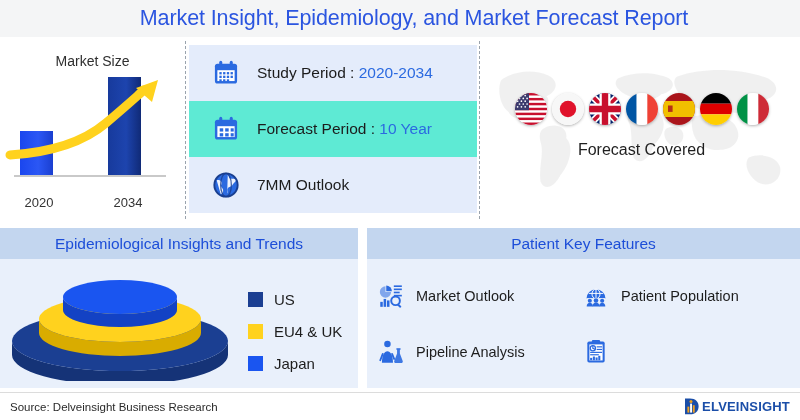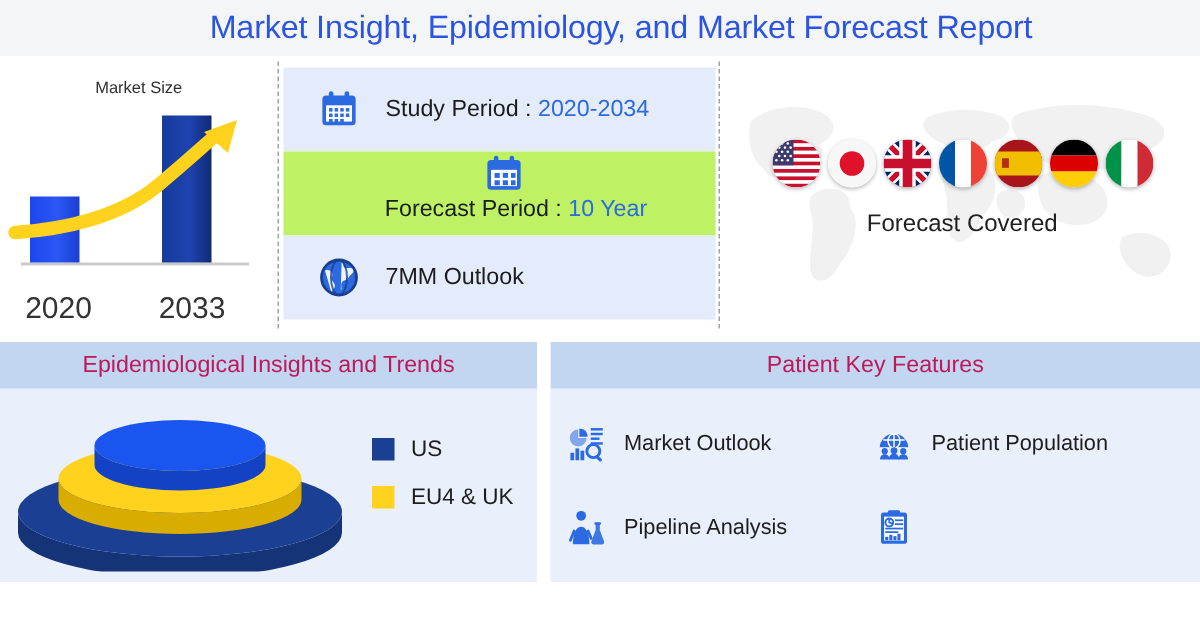--- a/index.html
+++ b/index.html
@@ -54,21 +54,21 @@
   .market {
     position: absolute;
     left: 0; top: 0;
     width: 185px; height: 186px;
   }
   .market-title {
     position: absolute;
     left: 0; top: 16px;
     width: 185px;
     text-align: center;
-    font-size: 11px;
+    font-size: 14px;
     color: #2f2f2f;
   }
   .market-chart {
     position: absolute;
     left: 8px; top: 42px;
     width: 170px; height: 120px;
   }
   .ms-baseline {
     position: absolute;
     left: 6px; bottom: 22px;
@@ -98,21 +98,21 @@
     width: 170px; height: 120px;
     overflow: visible;
   }
   .ms-labels {
     position: absolute;
     left: 0; top: 158px;
     width: 185px;
     display: flex;
   }
   .ms-lab {
-    font-size: 20px;
+    font-size: 13px;
     color: #333333;
     text-align: center;
   }
   .ms-lab.a { width: 78px; margin-left: 0px; }
   .ms-lab.b { width: 80px; margin-left: 10px; }
 
   
   .vdash {
     position: absolute;
     top: 4px;
@@ -130,21 +130,21 @@
     width: 288px; height: 170px;
   }
   .inforow {
     display: flex;
     align-items: center;
     height: 56px;
     padding-left: 22px;
     box-sizing: border-box;
   }
   .inforow.shade { background: #e4ecfb; }
-  .inforow.plain { background: #bef264; flex-direction: column; }
+  .inforow.plain { background: #5eead4; }
   .info-icon {
     width: 30px; height: 30px;
     flex: 0 0 30px;
     margin-right: 16px;
     display: flex;
     align-items: center;
     justify-content: center;
   }
   .info-text {
     font-size: 15.5px;
@@ -203,21 +203,21 @@
   .panel-right { left: 367px; width: 433px; }
   .panel-head {
     height: 31px;
     background: #c3d6ef;
     display: flex;
     align-items: center;
     justify-content: center;
   }
   .panel-head-text {
     font-size: 15.5px;
-    color: #be185d;
+    color: #1d4ed8;
   }
 
   
   .epi-body {
     position: relative;
     height: 94px;
   }
   .epi-svg {
     position: absolute;
     left: 6px; top: 4px;
@@ -319,21 +319,21 @@
         <div class="ms-baseline"></div>
         <div class="bar bar-2020"></div>
         <div class="bar bar-2034"></div>
         <svg class="arrow-svg" viewBox="0 0 170 120">
           <path d="M2 76 C 34 74, 72 66, 98 44 C 116 29, 128 18, 136 11" stroke="#ffd21e" stroke-width="9" fill="none" stroke-linecap="round"></path>
           <path d="M150 1 L128 9 L144 23 Z" fill="#ffd21e"></path>
         </svg>
       </div>
       <div class="ms-labels">
         <div class="ms-lab a">2020</div>
-        <div class="ms-lab b">2033</div>
+        <div class="ms-lab b">2034</div>
       </div>
     </div>
 
     <div class="vdash left"></div>
     <div class="vdash right"></div>
 
     <div class="inforows">
 
       <div class="inforow shade">
         <span class="info-icon">
@@ -517,20 +517,24 @@
 
       <div class="epi-legend">
         <div class="leg-row">
           <span class="leg-swatch" style="background:#1b3f92"></span>
           <span class="leg-text">US</span>
         </div>
         <div class="leg-row">
           <span class="leg-swatch" style="background:#ffd21e"></span>
           <span class="leg-text">EU4 &amp; UK</span>
         </div>
+        <div class="leg-row">
+          <span class="leg-swatch" style="background:#1a55f0"></span>
+          <span class="leg-text">Japan</span>
+        </div>
       </div>
     </div>
   </div>
 
   <div class="panel panel-right">
     <div class="panel-head">
       <span class="panel-head-text">Patient Key Features</span>
     </div>
     <div class="feat-body">
       <div class="feat-grid">
@@ -607,14 +611,27 @@
                 <rect x="14.1" y="15.5" width="1.9" height="4.1"></rect>
               </g>
             </svg>
           </span>
         </div>
 
       </div>
     </div>
   </div>
 
+  <div class="footer">
+    <div class="source">Source: Delveinsight Business Research</div>
+    <div class="logo">
+      <svg width="17" height="19" viewBox="0 0 17 19">
+        <path d="M1 1.6 L6 1.6 C11.6 1.6 14.6 5 14.6 9.4 C14.6 13.8 11.6 17.2 6 17.2 L1 17.2 Z" fill="#1b4ea8"></path>
+        <rect x="3.4" y="9.6" width="1.9" height="6" fill="#f2a11e"></rect>
+        <rect x="6.1" y="6.6" width="1.9" height="9" fill="#ffffff"></rect>
+        <rect x="8.8" y="8.2" width="1.9" height="7.4" fill="#f2a11e"></rect>
+        <circle cx="7" cy="4.4" r="1.5" fill="#f2a11e"></circle>
+      </svg>
+      <span class="logo-text">ELVEINSIGHT</span>
+    </div>
+  </div>
 
 </div>
 
 </body></html>

